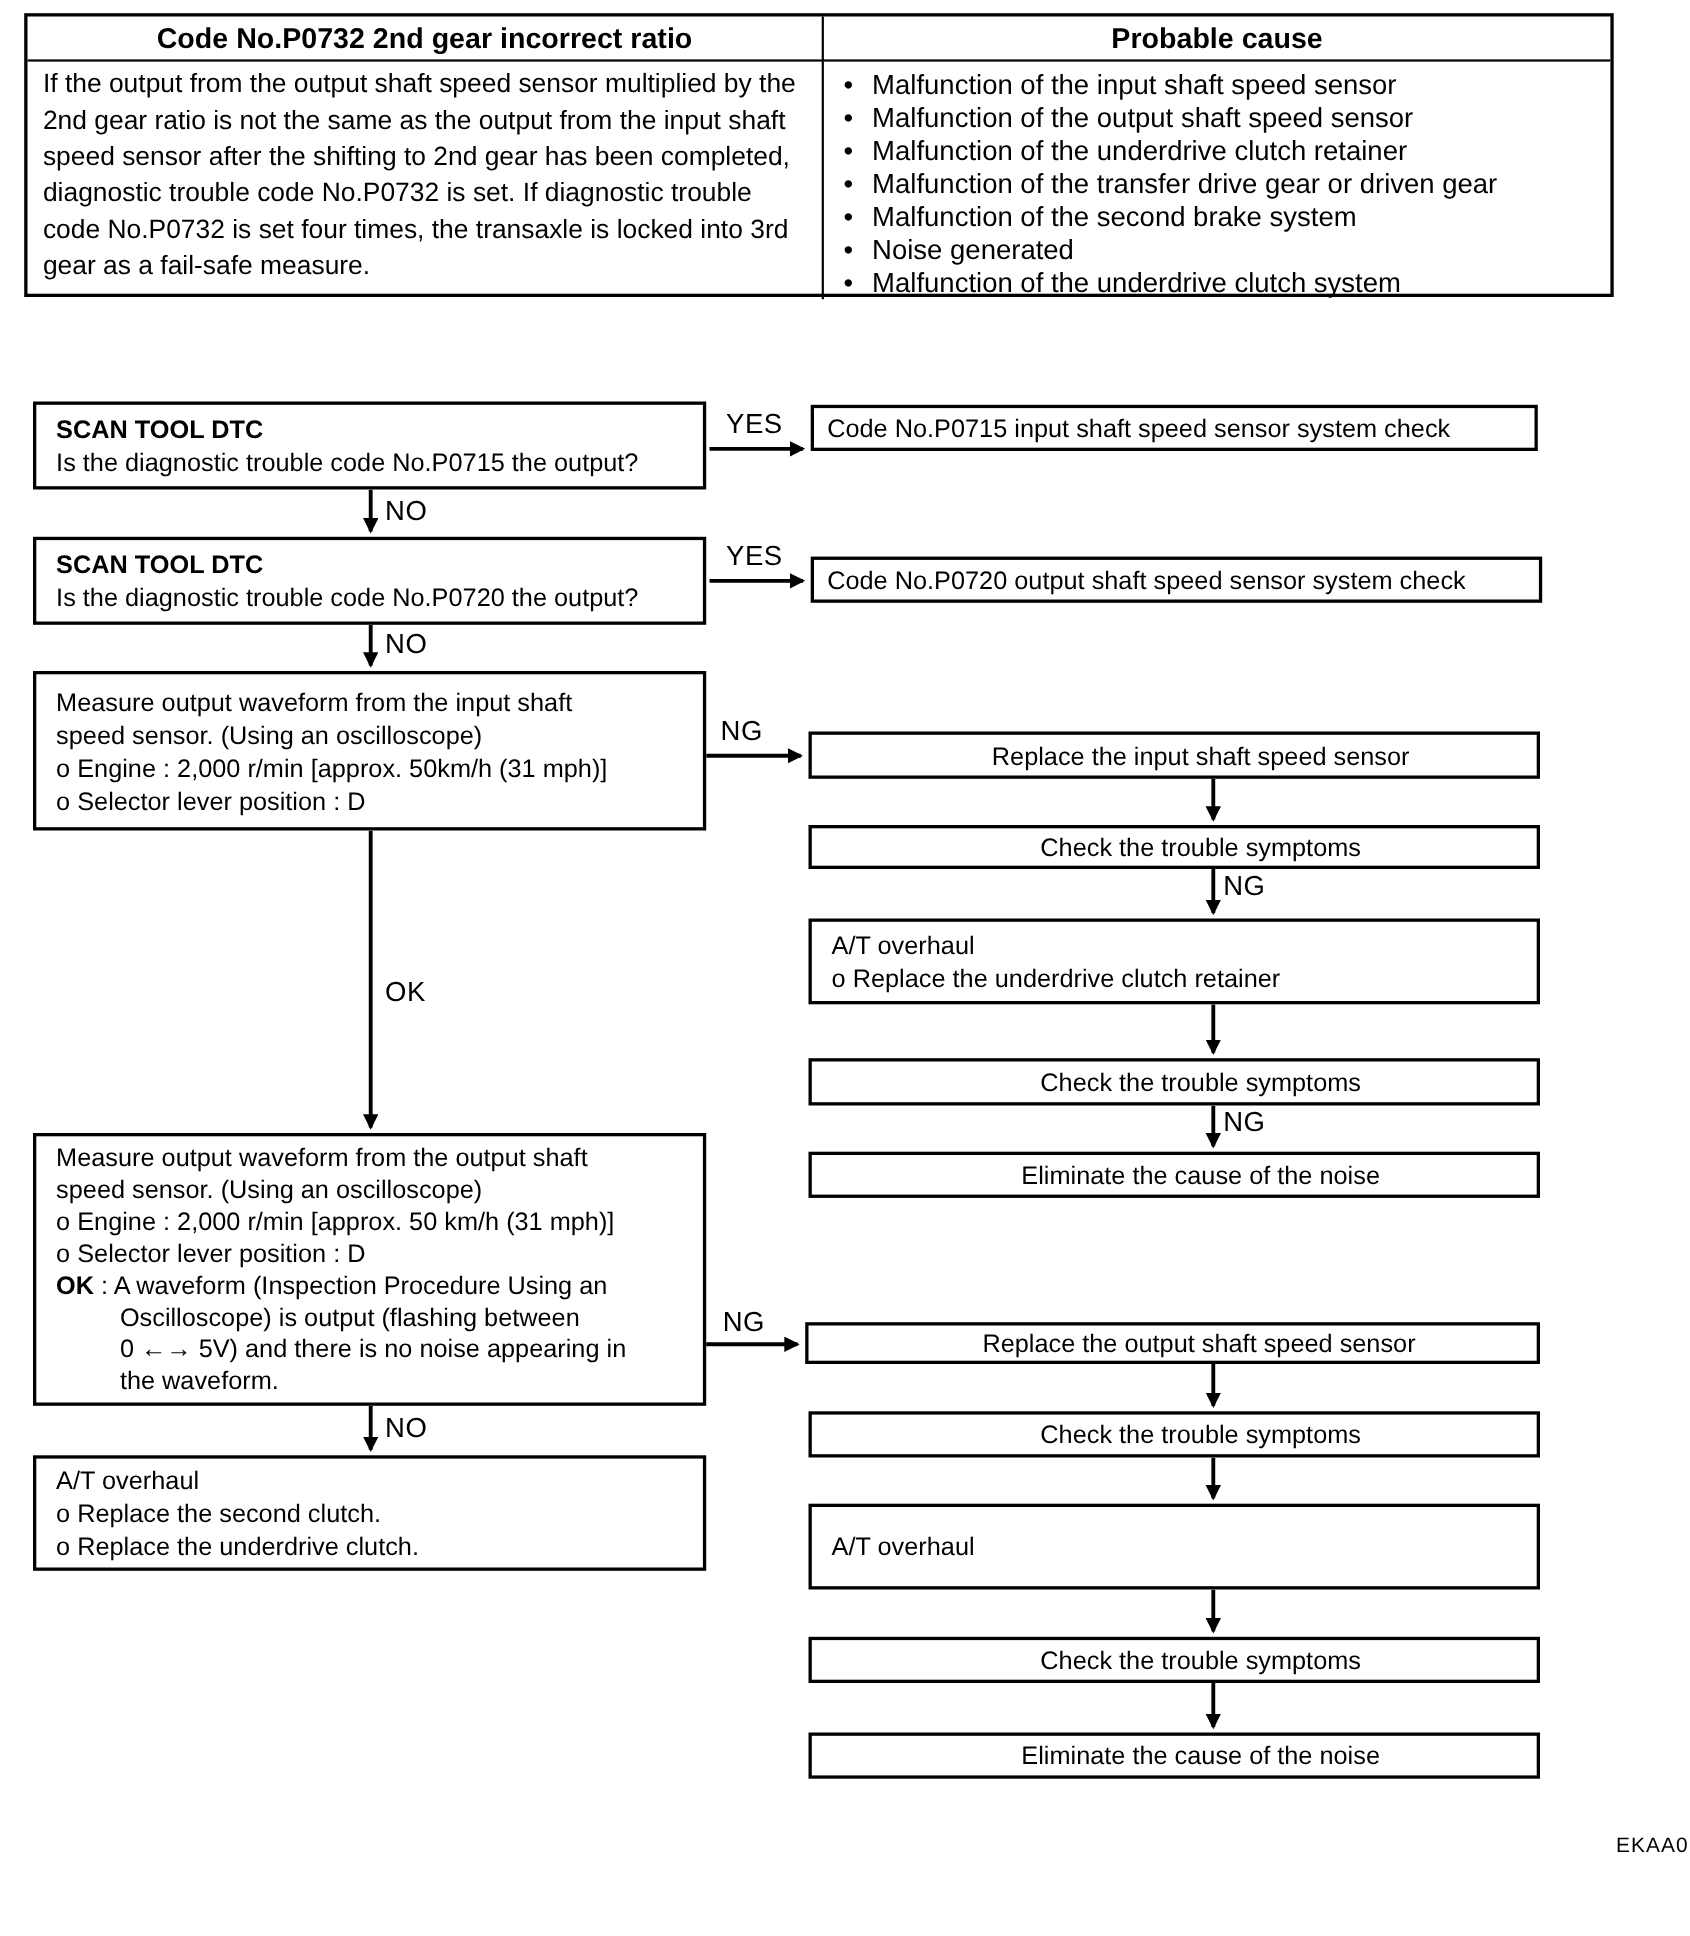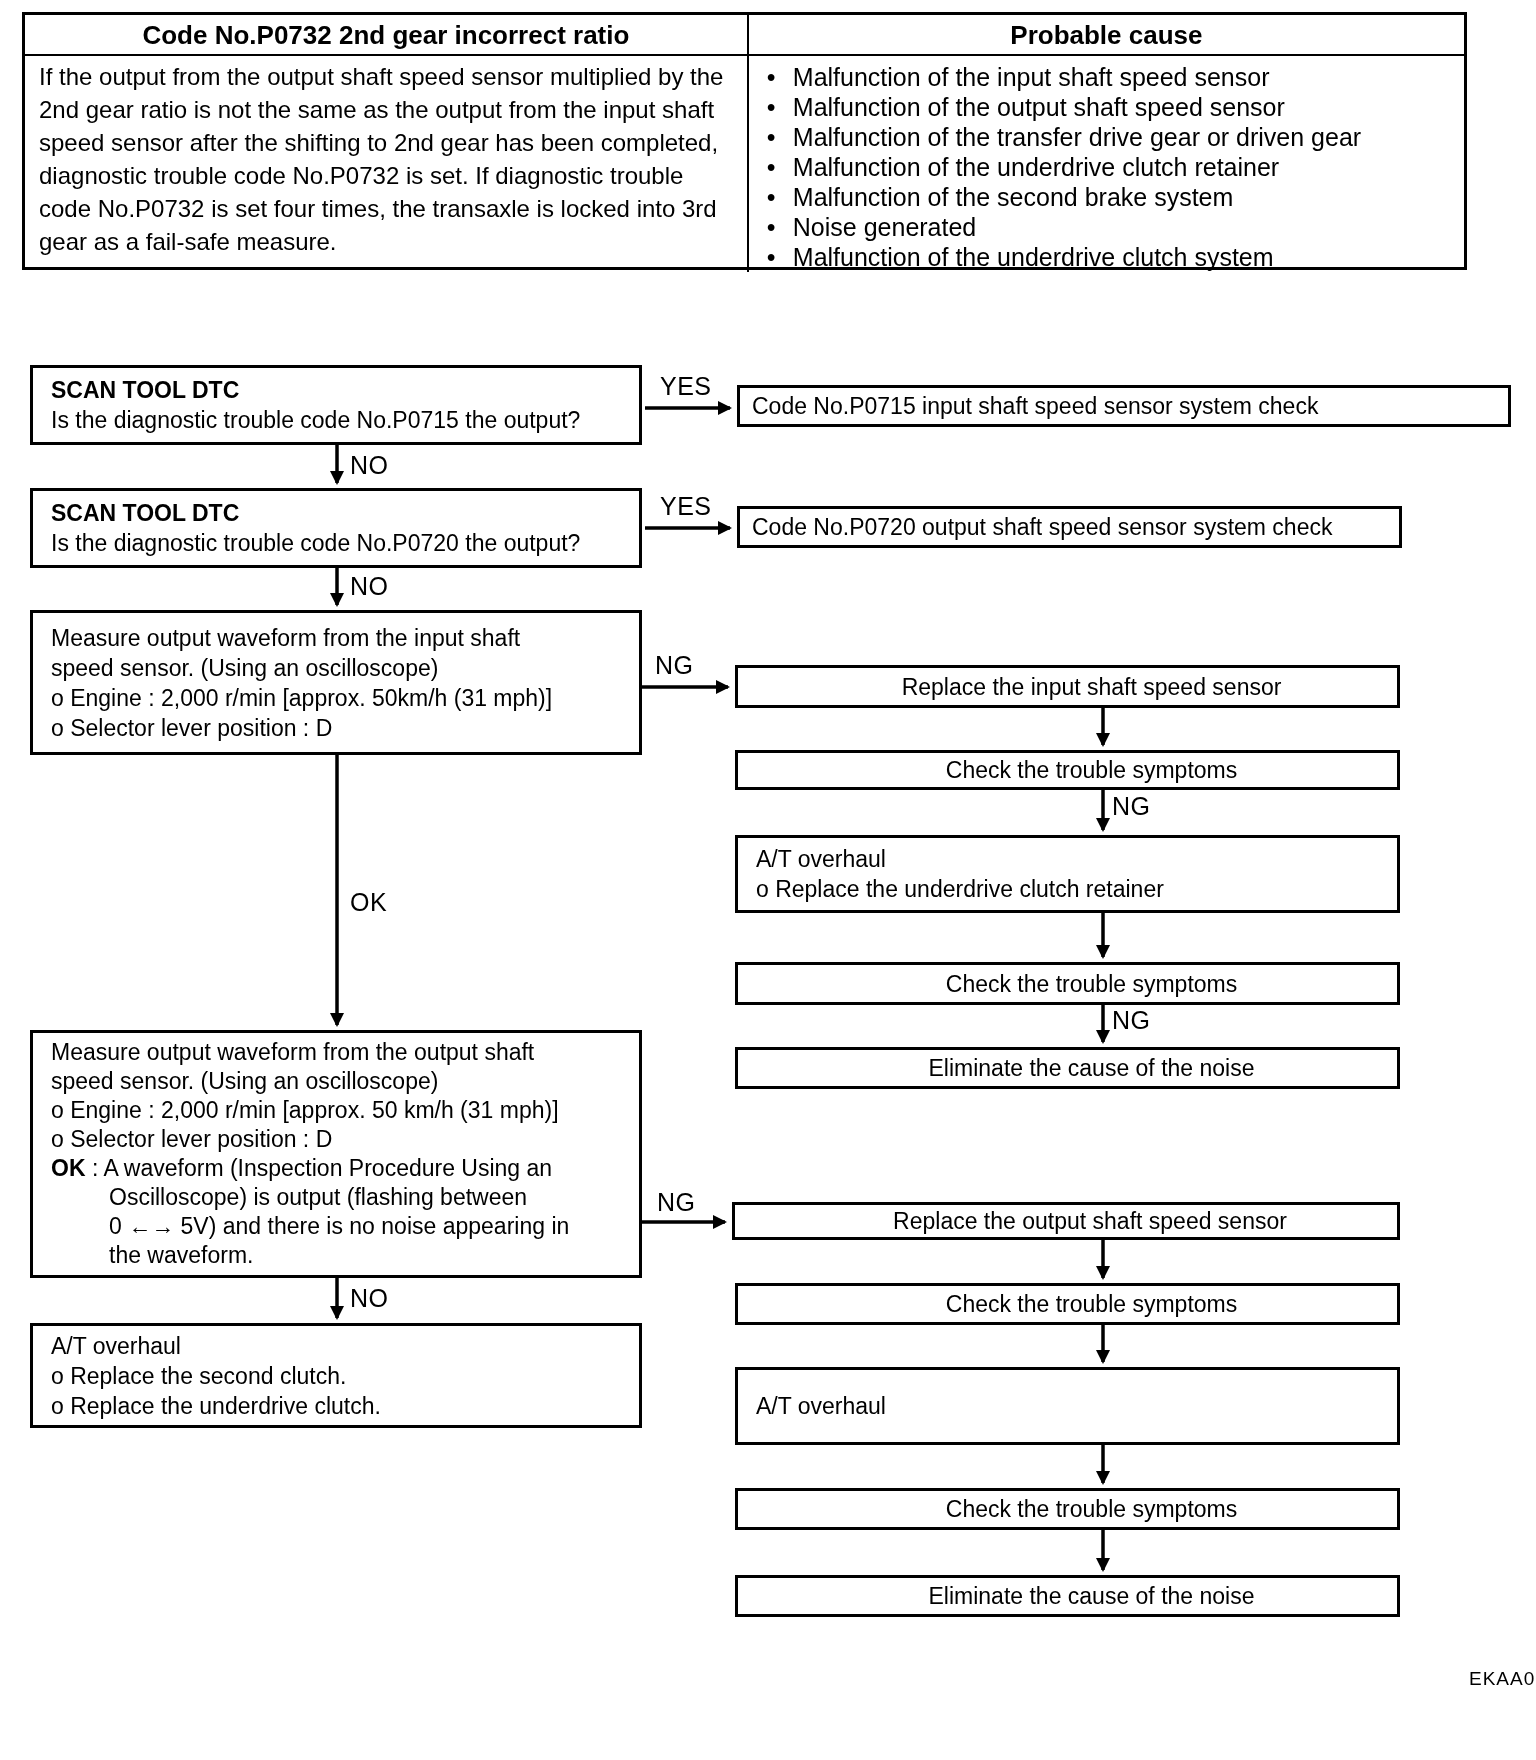--- a/index.html
+++ b/index.html
@@ -47,22 +47,22 @@
     <div class="trow hdr">
       <div class="tcell left">Code No.P0732 2nd gear incorrect ratio</div>
       <div class="tcell right">Probable cause</div>
     </div>
     <div class="trow body">
       <div class="tcell left desc">If the output from the output shaft speed sensor multiplied by the 2nd gear ratio is not the same as the output from the input shaft speed sensor after the shifting to 2nd gear has been completed, diagnostic trouble code No.P0732 is set. If diagnostic trouble code No.P0732 is set four times, the transaxle is locked into 3rd gear as a fail-safe measure.</div>
       <div class="tcell right">
         <ul class="causes">
           <li>Malfunction of the input shaft speed sensor</li>
           <li>Malfunction of the output shaft speed sensor</li>
+          <li>Malfunction of the underdrive clutch retainer</li>
           <li>Malfunction of the transfer drive gear or driven gear</li>
-          <li>Malfunction of the underdrive clutch retainer</li>
           <li>Malfunction of the second brake system</li>
           <li>Noise generated</li>
           <li>Malfunction of the underdrive clutch system</li>
         </ul>
       </div>
     </div>
   </div>
 
   <svg id="arrows" viewBox="0 0 1536 1760">
     <defs>
@@ -115,21 +115,21 @@
     <div class="okindent">0 ←→ 5V) and there is no noise appearing in</div>
     <div class="okindent">the waveform.</div>
   </div>
 
   <div class="node vlist" style="left:30px;top:1323px;width:612px;height:105px;">
     <div>A/T overhaul</div>
     <div>o Replace the second clutch.</div>
     <div>o Replace the underdrive clutch.</div>
   </div>
 
-  <div class="node lpad" style="left:737px;top:385px;width:774px;height:42px;">Code No.P0715 input shaft speed sensor system check</div>
+  <div class="node lpad" style="left:737px;top:368px;width:661px;height:42px;">Code No.P0715 input shaft speed sensor system check</div>
 
   <div class="node lpad" style="left:737px;top:506px;width:665px;height:42px;">Code No.P0720 output shaft speed sensor system check</div>
 
   <div class="node cent" style="left:735px;top:665px;width:665px;height:43px;">Replace the input shaft speed sensor</div>
 
   <div class="node cent" style="left:735px;top:750px;width:665px;height:40px;">Check the trouble symptoms</div>
 
   <div class="node vlist" style="left:735px;top:835px;width:665px;height:78px;">
     <div>A/T overhaul</div>
     <div>o Replace the underdrive clutch retainer</div>

